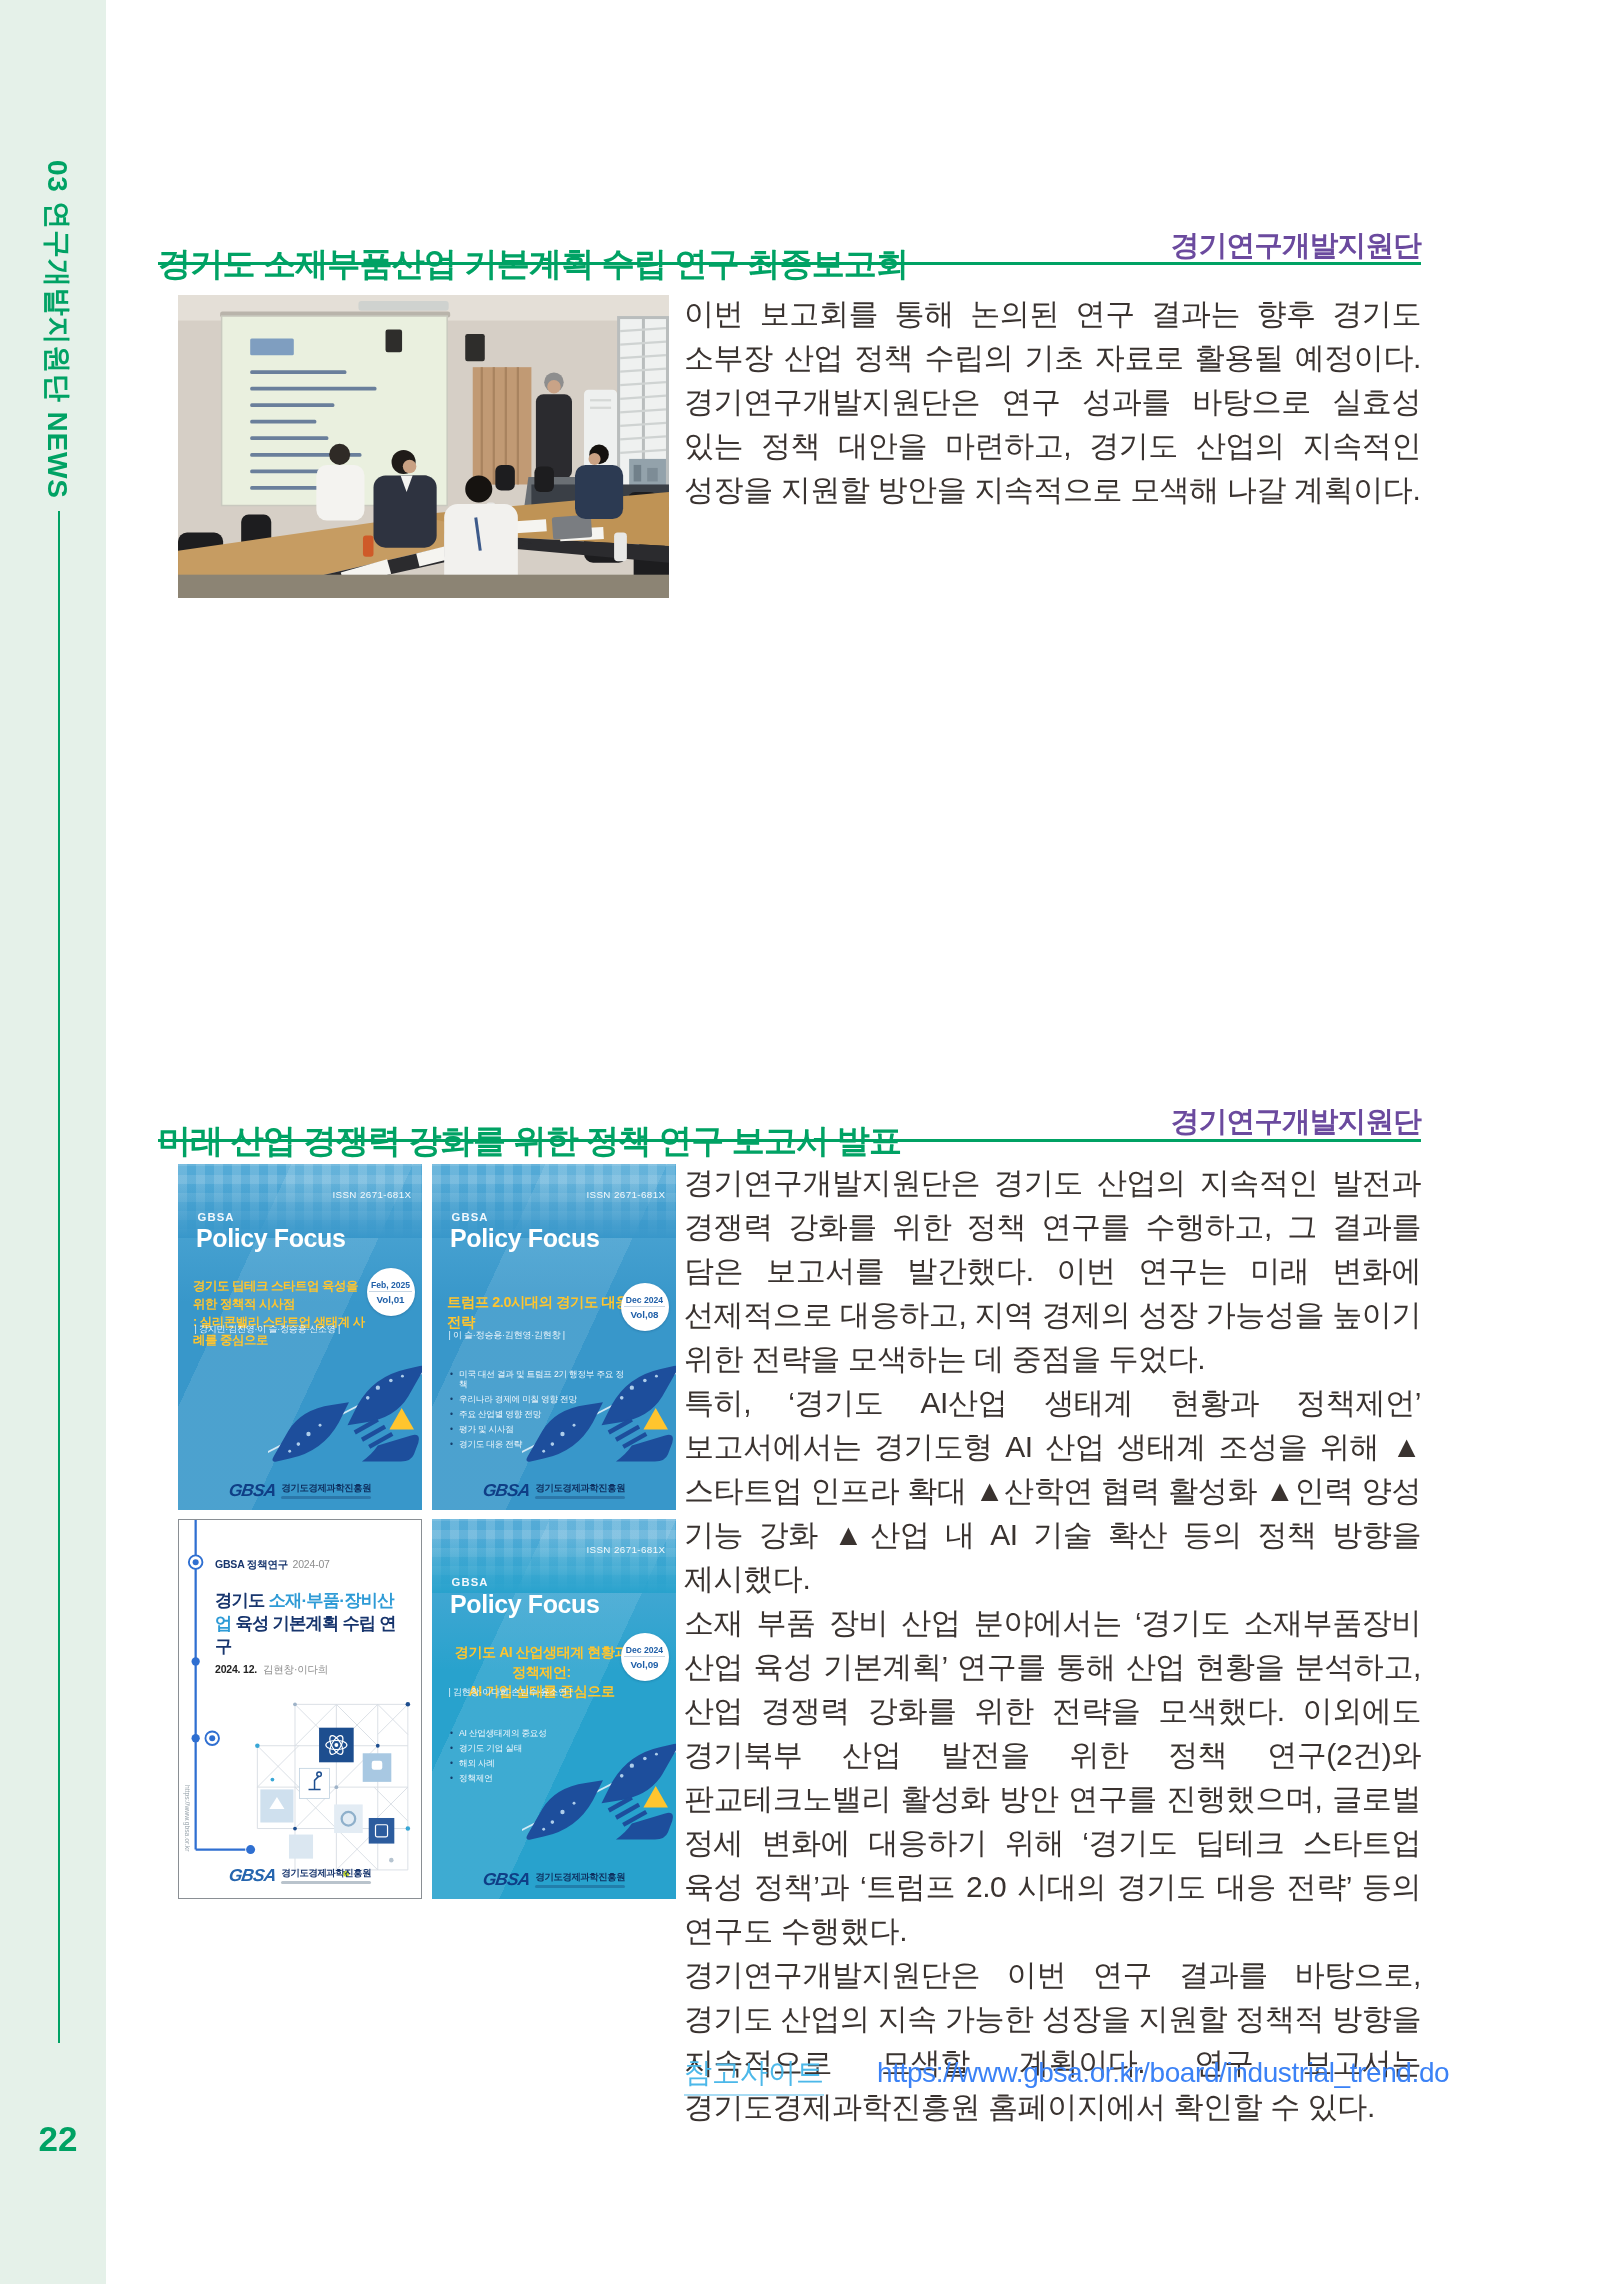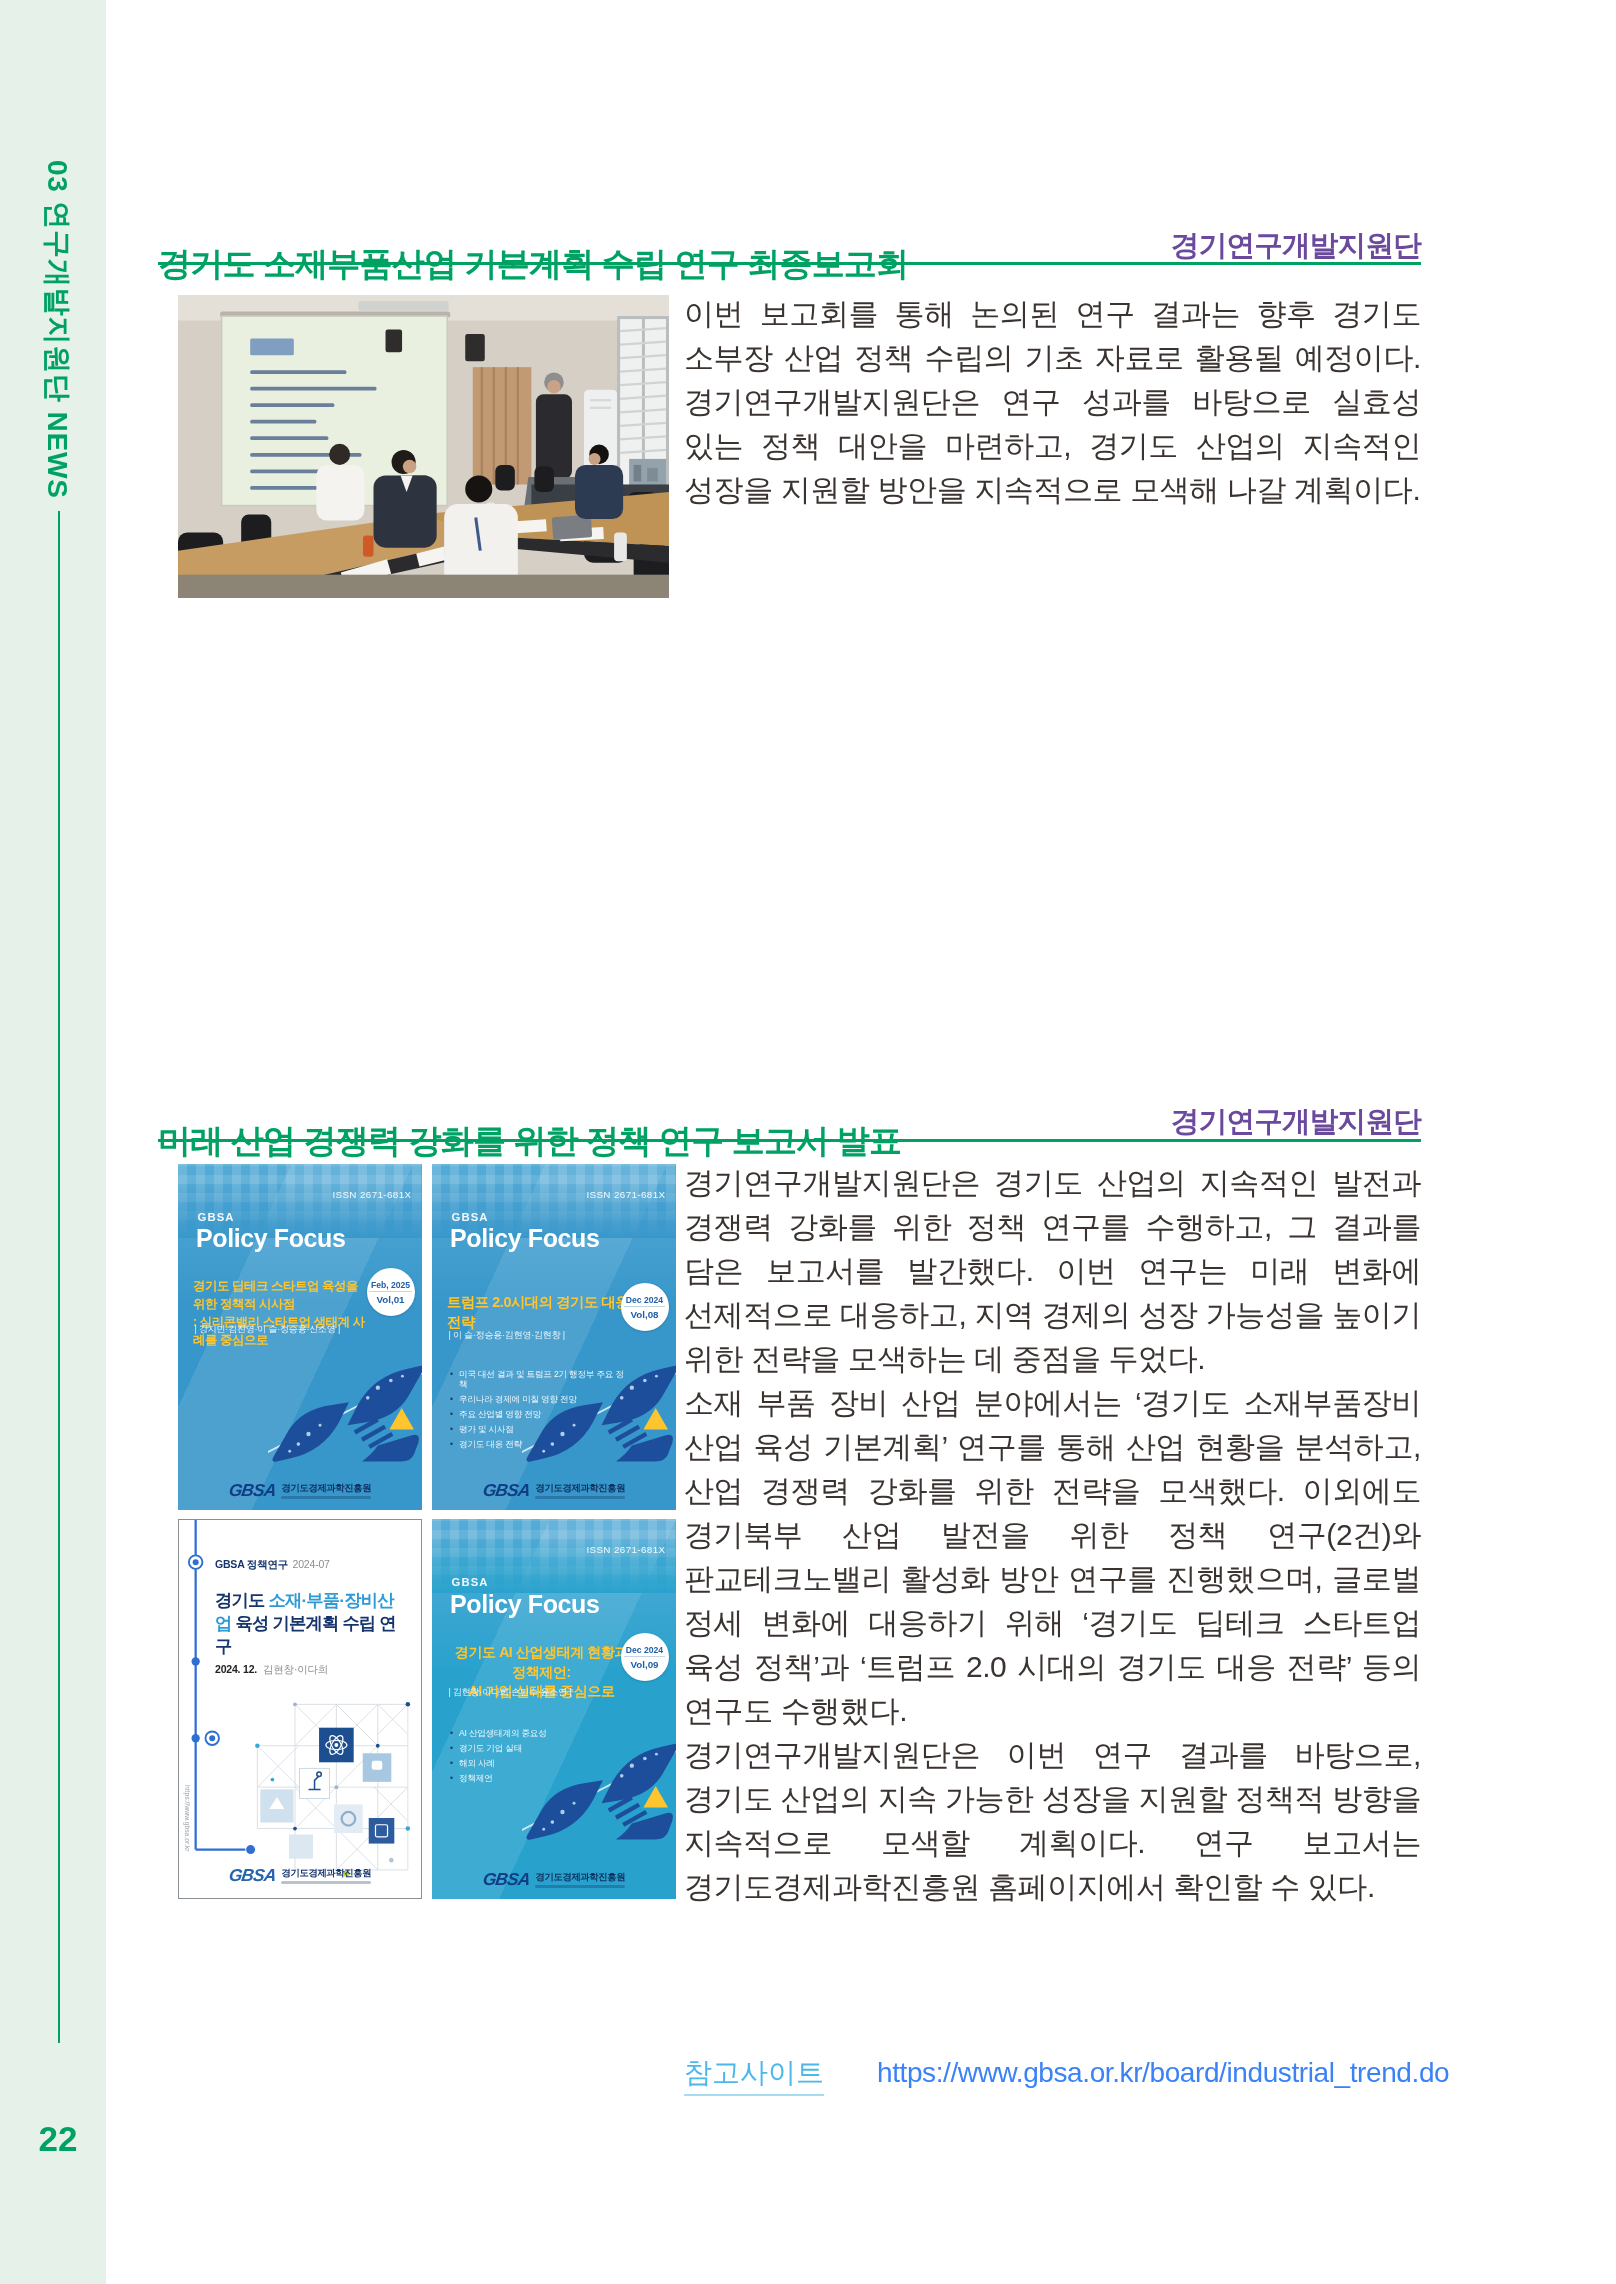--- a/index.html
+++ b/index.html
@@ -417,20 +417,21 @@
       <span class="gbsa-word">GBSA</span>
       <span class="gbsa-orgcol">
           <span class="gbsa-org">경기도경제과학진흥원</span>
           <span class="gbsa-sub"></span>
         </span>
     </div>
   </div>
 
   <div class="body-col" style="top:1161px">
     <p>경기연구개발지원단은 경기도 산업의 지속적인 발전과 경쟁력 강화를 위한 정책 연구를 수행하고, 그 결과를 담은 보고서를 발간했다. 이번 연구는 미래 변화에 선제적으로 대응하고, 지역 경제의 성장 가능성을 높이기 위한 전략을 모색하는 데 중점을 두었다.</p>
+    <p>특히, ‘경기도 AI산업 생태계 현황과 정책제언’ 보고서에서는 경기도형 AI 산업 생태계 조성을 위해 ▲스타트업 인프라 확대 ▲산학연 협력 활성화 ▲인력 양성 기능 강화 ▲산업 내 AI 기술 확산 등의 정책 방향을 제시했다.</p>
     <p>소재 부품 장비 산업 분야에서는 ‘경기도 소재부품장비 산업 육성 기본계획’ 연구를 통해 산업 현황을 분석하고, 산업 경쟁력 강화를 위한 전략을 모색했다. 이외에도 경기북부 산업 발전을 위한 정책 연구(2건)와 판교테크노밸리 활성화 방안 연구를 진행했으며, 글로벌 정세 변화에 대응하기 위해 ‘경기도 딥테크 스타트업 육성 정책’과 ‘트럼프 2.0 시대의 경기도 대응 전략’ 등의 연구도 수행했다.</p>
     <p>경기연구개발지원단은 이번 연구 결과를 바탕으로, 경기도 산업의 지속 가능한 성장을 지원할 정책적 방향을 지속적으로 모색할 계획이다. 연구 보고서는 경기도경제과학진흥원 홈페이지에서 확인할 수 있다.</p>
   </div>
 
   <div class="ref-row">
     <a class="ref-label">참고사이트</a>
     <span class="ref-url">https://www.gbsa.or.kr/board/industrial_trend.do</span>
   </div>
 
 </div>

